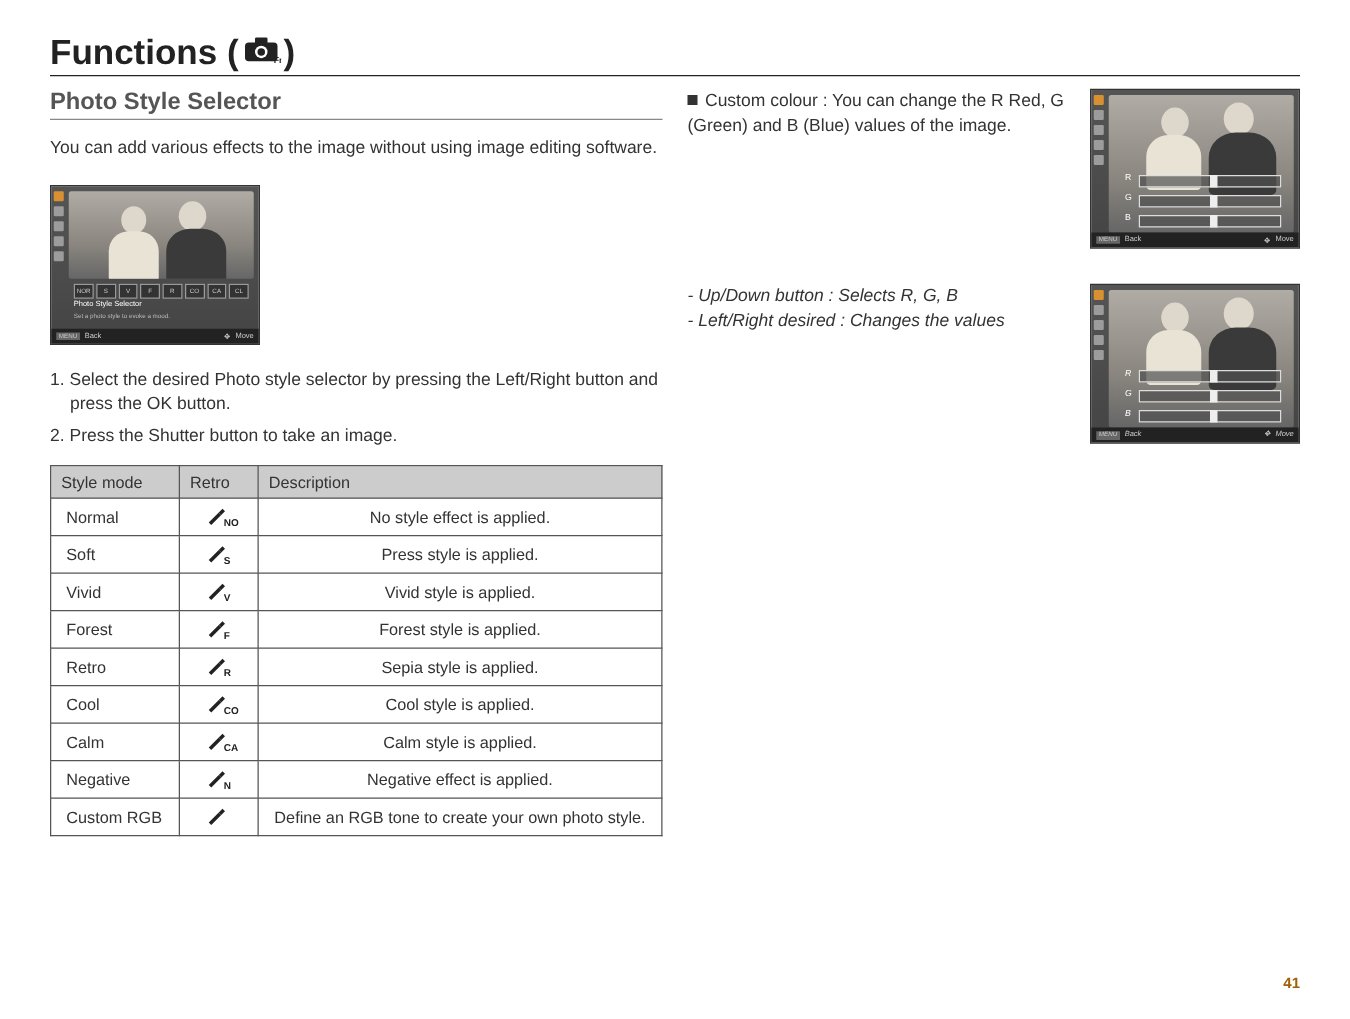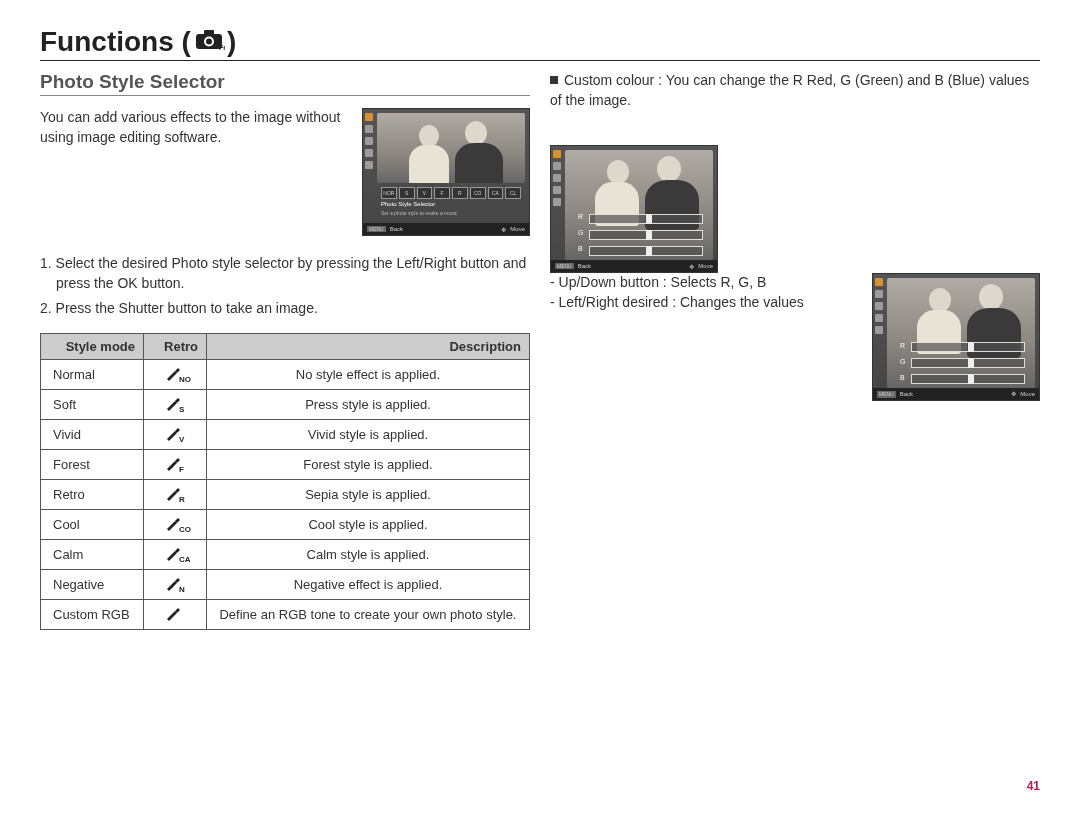--- a/index.html
+++ b/index.html
@@ -54,50 +54,50 @@
     font-size: 14px;
     color: #333;
     line-height: 1.4;
     margin: 0 0 10px 0;
   }
   .intro-row {
     display: flex;
     gap: 10px;
     align-items: flex-start;
     margin-bottom: 18px;
+    flex-direction: column;
   }
   .intro-row .body-text { flex: 1; }
   .steps {
     margin: 12px 0 14px 0;
   }
   .steps .body-text { margin-bottom: 6px; padding-left: 16px; text-indent: -16px; }
   table.styles {
     border-collapse: collapse;
     width: 100%;
     font-size: 13px;
   }
   table.styles th, table.styles td {
     border: 1px solid #555;
     padding: 5px 8px;
     text-align: center;
     color: #333;
   }
   table.styles th {
     background: #ccc;
-    text-align: right;
-    font-weight: bold;
+    text-align: left;
+    font-weight: normal;
   }
   table.styles td.col-mode { width: 82px; text-align: left; padding-left: 12px; }
   table.styles td.col-icon { width: 46px; text-align: center; vertical-align: middle; }
   table.styles td.col-desc { }
   .right-top {
     display: flex;
     align-items: flex-start;
-    gap: 25px;
-    flex-direction: column;
+    gap: 10px;
   }
   .right-top .body-text { flex: 1; }
   .camera-screen {
     width: 168px;
     height: 128px;
     background: linear-gradient(#555, #444);
     border: 1px solid #333;
     position: relative;
     box-sizing: border-box;
     overflow: hidden;
@@ -168,21 +168,21 @@
   .style-glyph {
     display: inline-block; position: relative; width: 20px; height: 16px;
   }
   .style-glyph svg { display: block; }
   .page-num {
     position: absolute;
     bottom: 22px;
     right: 40px;
     font-size: 12px;
     font-weight: bold;
-    color: #be185d;
+    color: #a16207;
   }
   .bullets .line { padding-left: 14px; text-indent: -14px; }
   .sq-bullet {
     display: inline-block; width: 8px; height: 8px; background: #333; margin-right: 6px;
     vertical-align: 1px;
   }
 </style>
 </head>
 <body>
 
@@ -385,21 +385,21 @@
           <div class="footer-bar">
             <span class="tag">MENU</span>
             <span>Back</span>
             <span style="flex:1"></span>
             <span>✥</span>
             <span>Move</span>
           </div>
         </div>
       </div>
 
-      <div class="body-text bullets" style="margin-top:0; display:flex; gap:10px; align-items:flex-start;">
+      <div class="body-text bullets" style="margin-top:28px; display:flex; gap:10px; align-items:flex-start;font-style:italic;">
         <div style="flex:1">
           <div class="line">- Up/Down button : Selects R, G, B</div>
           <div class="line">- Left/Right desired : Changes the values</div>
         </div>
         <div class="camera-screen rgb">
           <div class="left-icons">
               <span></span>
               <span></span>
               <span></span>
               <span></span>

